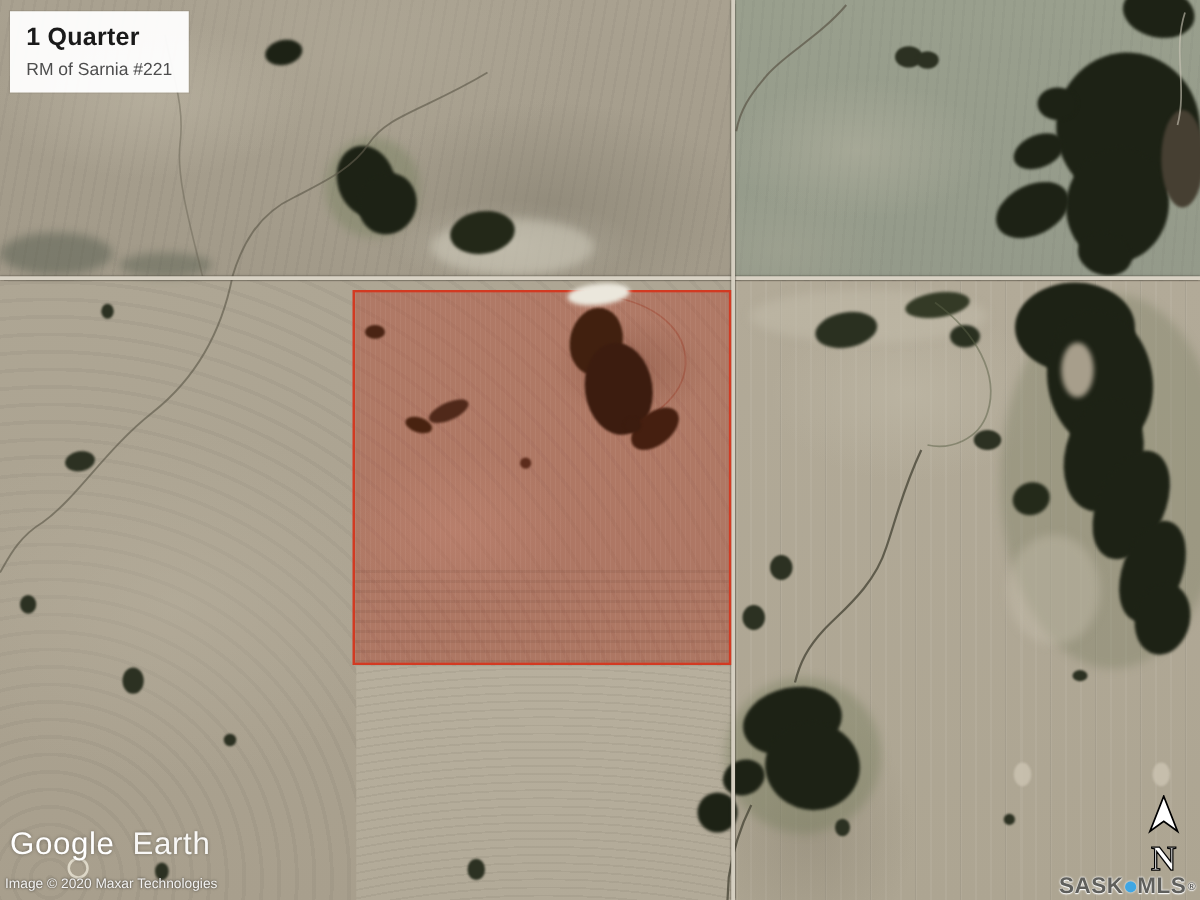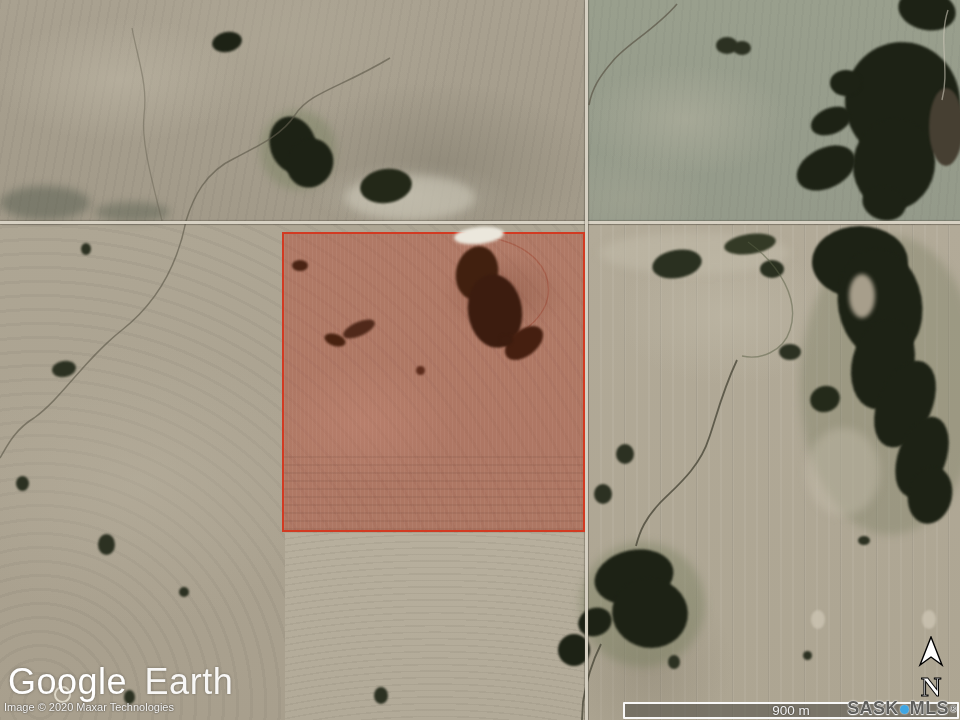--- a/index.html
+++ b/index.html
@@ -57,21 +57,21 @@
       radial-gradient(ellipse 90px 60px at 220px 60px, rgba(90,40,25,.22), transparent 70%),
       radial-gradient(ellipse 130px 90px at 80px 190px, rgba(235,170,150,.15), transparent 70%),
       repeating-linear-gradient(90deg, rgba(255,255,255,.05) 0 1px, transparent 1px 4px);}
   .parcel-contours{position:absolute;left:0;right:0;bottom:0;height:75px;
     background:repeating-linear-gradient(0deg, rgba(60,30,20,.08) 0 2px, transparent 2px 8px);}
   
   .title-card{left:8px;top:9px;z-index:20;background:rgba(255,255,255,.95);
               padding:10px 13px 11px 13px;box-shadow:0 0 0 1px rgba(0,0,0,.06);}
   .title-card .t{font-size:20px;font-weight:bold;color:#1a1a1a;letter-spacing:.2px;}
   .title-card .s{font-size:14px;color:#4d4d4d;margin-top:5px;}
-  .ge-logo{left:8px;top:661px;z-index:20;color:#fff;font-size:36px;letter-spacing:.5px;
+  .ge-logo{left:8px;top:661px;z-index:20;color:#fff;font-size:25px;letter-spacing:.5px;
            text-shadow:0 0 3px rgba(0,0,0,.35);}
   .ge-logo .g{font-weight:normal;}
   .ge-logo .e{font-weight:normal;opacity:.92;margin-left:7px;}
   .attribution{left:4px;top:701px;z-index:20;color:rgba(255,255,255,.92);font-size:11px;
                text-shadow:0 0 2px rgba(0,0,0,.8);}
   .scale-bar{left:623px;top:702px;width:336px;height:17px;z-index:18;box-sizing:border-box;
              background:rgba(78,76,70,.55);border:2px solid rgba(255,255,255,.95);border-radius:1px;
              display:flex;align-items:center;justify-content:center;}
   .scale-bar .lbl{color:#f2f2f2;font-size:13.5px;text-shadow:0 0 2px rgba(0,0,0,.6);}
   .mls{right:3px;bottom:1px;z-index:25;font-weight:bold;font-size:18px;letter-spacing:.4px;
@@ -173,31 +173,32 @@
     <div class="mar" style="left:172px;top:12px;width:42px;height:54px;transform:rotate(12deg);background:#41200f"></div>
     <div class="mar" style="left:184px;top:40px;width:54px;height:74px;transform:rotate(-8deg);background:#3c1c0f"></div>
     <div class="mar" style="left:218px;top:96px;width:44px;height:26px;transform:rotate(-38deg);background:#451f10"></div>
     <div class="mar" style="left:8px;top:26px;width:16px;height:11px;background:#4a2414"></div>
     <div class="mar" style="left:58px;top:88px;width:34px;height:14px;transform:rotate(-24deg);background:#50291a"></div>
     <div class="mar" style="left:40px;top:100px;width:22px;height:12px;transform:rotate(18deg);background:#482210"></div>
     <div class="mar" style="left:132px;top:132px;width:9px;height:9px;background:#5c2c1c"></div>
     <div class="mar" style="left:215px;top:100px;width:14px;height:12px;background:#3c1c0f"></div>
   </div>
 
+  <div class="abs title-card">
+    <div class="t">1 Quarter</div>
+    <div class="s">RM of Sarnia #221</div>
+  </div>
 
   <div class="abs ge-logo">
     <span class="g">Google</span>
     <span class="e">Earth</span>
   </div>
 
   <div class="abs attribution">Image © 2020 Maxar Technologies</div>
 
-  <div class="abs scale-bar">
-    <span class="lbl">900 m</span>
-  </div>
 
   <div class="abs mls">
     <span>SASK</span>
     <span class="mls-dot"></span>
     <span>MLS</span>
     <sup>®</sup>
   </div>
 
   <div class="abs north">
     <svg width="50" height="66" viewBox="0 0 50 66">

